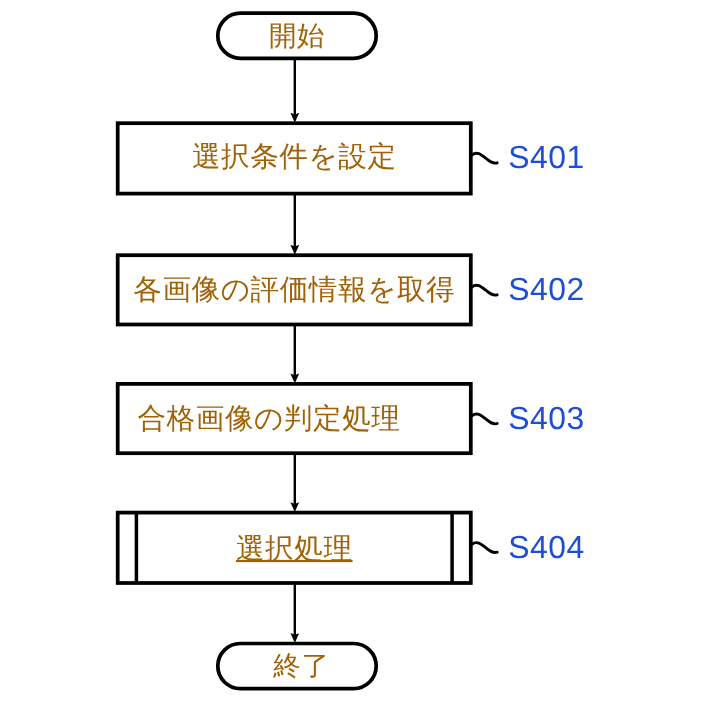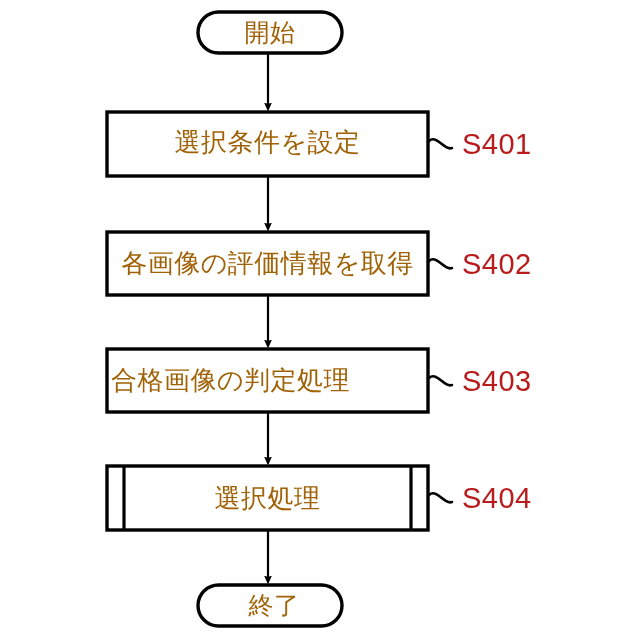--- a/index.html
+++ b/index.html
@@ -37,21 +37,21 @@
   .terminal-text {
     font-size: 25px;
     font-weight: 500;
   }
   .process-text {
     font-size: 26px;
     font-weight: 500;
   }
   .step-label {
     position: absolute;
-    color: #b91c1c;
+    color: #1d4ed8;
     font-size: 29px;
     font-weight: 400;
     letter-spacing: 0.5px;
     white-space: nowrap;
   }
 </style>
 </head>
 <body>
 
 <div id="flowchart-root">
@@ -88,23 +88,23 @@
     <path d="M429,378 C437,371 444,388 452,385" fill="none" stroke="#000000" stroke-width="2.6" stroke-linecap="round"></path>
     <path d="M429,495 C437,488 444,505 452,502" fill="none" stroke="#000000" stroke-width="2.6" stroke-linecap="round"></path>
   </svg>
 
   <div class="node-text terminal-text" style="left:198px; top:12px; width:144px; height:41px;">開始</div>
 
   <div class="node-text process-text" style="left:107px; top:112px; width:321px; height:60px;">選択条件を設定</div>
 
   <div class="node-text process-text" style="left:107px; top:232px; width:321px; height:63px;">各画像の評価情報を取得</div>
 
-  <div class="node-text process-text" style="left:92px; top:349px; width:277px; height:63px;">合格画像の判定処理</div>
+  <div class="node-text process-text" style="left:106px; top:349px; width:277px; height:63px;">合格画像の判定処理</div>
 
-  <div class="node-text process-text" style="left:107px; top:466px; width:321px; height:64px;">選択処理</div>
+  <div class="node-text process-text" style="left:107px; top:466px; width:321px; height:64px;text-decoration:underline;">選択処理</div>
 
   <div class="node-text terminal-text" style="left:198px; top:585px; width:152px; height:41px;">終了</div>
 
   <div class="step-label" style="left:462px; top:128px;">S401</div>
 
   <div class="step-label" style="left:462px; top:248px;text-align:right;">S402</div>
 
   <div class="step-label" style="left:462px; top:365px;">S403</div>
 
   <div class="step-label" style="left:462px; top:482px;">S404</div>

